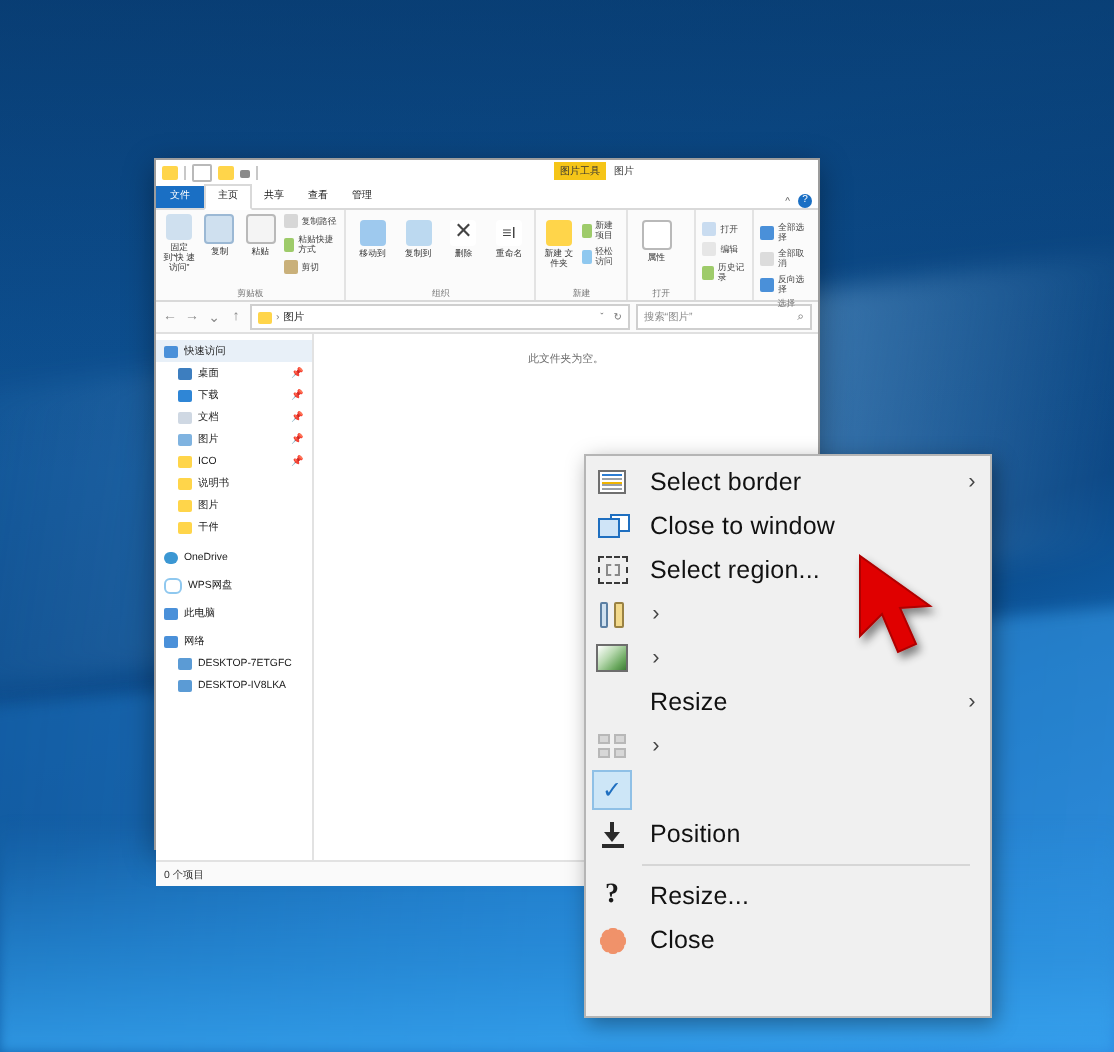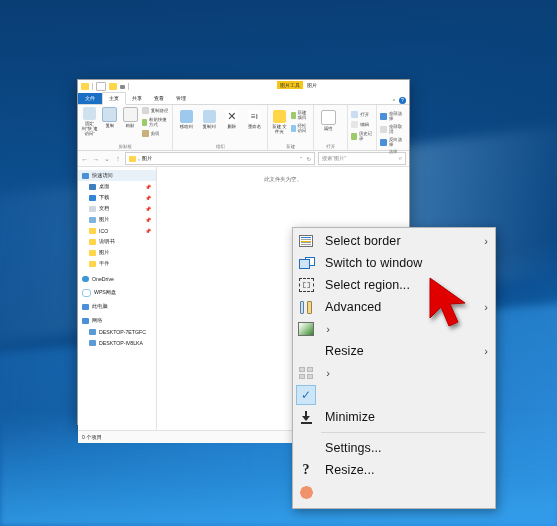--- a/index.html
+++ b/index.html
@@ -509,40 +509,39 @@
     <div class="arw">›</div>
   </div>
 
   <div class="mi">
     <div class="gut">
       <div class="ic-switch">
           <span class="b"></span>
           <span class="a"></span>
         </div>
     </div>
-    <div class="txt">Switch to window</div>
+    <div class="txt">Close to window</div>
     <div class="arw"></div>
   </div>
 
   <div class="mi">
     <div class="gut">
       <div class="ic-region"></div>
     </div>
     <div class="txt">Select region...</div>
     <div class="arw"></div>
   </div>
 
   <div class="mi">
     <div class="gut">
       <div class="ic-adv">
           <span class="t1"></span>
           <span class="t2"></span>
         </div>
     </div>
-    <div class="txt">Advanced</div>
     <div class="arw">›</div>
   </div>
 
   <div class="mi">
     <div class="gut">
       <div class="ic-opacity"></div>
     </div>
     <div class="arw">›</div>
   </div>
 
@@ -572,49 +571,45 @@
   </div>
 
   <div class="mi">
     <div class="gut">
       <div class="ic-min">
           <span class="ar"></span>
           <span class="hd"></span>
           <span class="ln"></span>
         </div>
     </div>
-    <div class="txt">Minimize</div>
+    <div class="txt">Position</div>
     <div class="arw"></div>
   </div>
 
   <div class="msep"></div>
 
-  <div class="mi">
-    <div class="gut"></div>
-    <div class="txt">Settings...</div>
-    <div class="arw"></div>
-  </div>
 
   <div class="mi">
     <div class="gut">
       <span class="ic-about">?</span>
     </div>
     <div class="txt">Resize...</div>
     <div class="arw"></div>
   </div>
 
   <div class="mi">
     <div class="gut">
       <div class="ic-close">
           <i></i>
           <i class="r"></i>
           <i class="d1"></i>
           <i class="d2"></i>
         </div>
     </div>
+    <div class="txt">Close</div>
     <div class="arw"></div>
   </div>
 </div>
 
 <div id="cursor">
   <svg width="62" height="64" viewBox="0 0 62 64" xmlns="http://www.w3.org/2000/svg">
     <defs>
       <filter id="sh" x="-40%" y="-40%" width="200%" height="200%">
         <feDropShadow dx="2" dy="3" stdDeviation="2.2" flood-color="#000" flood-opacity="0.45"></feDropShadow>
       </filter>

